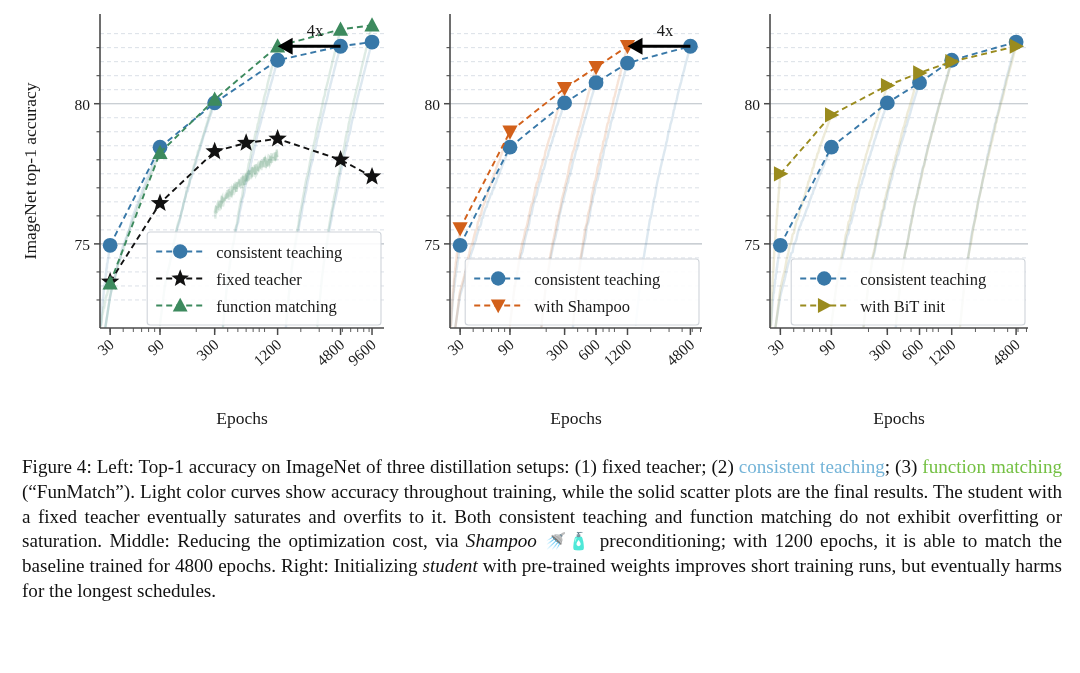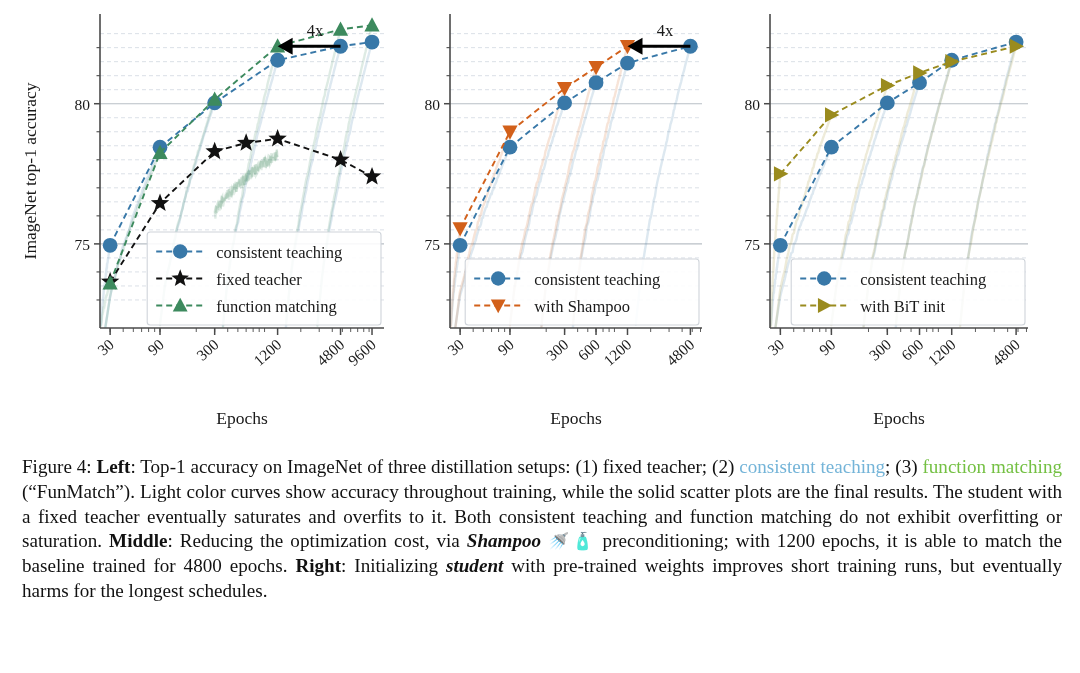--- a/index.html
+++ b/index.html
@@ -7,22 +7,22 @@
   #figure-root{width:1080px;height:673px;position:relative;}
   #panels{position:absolute;left:0;top:0;width:1080px;height:440px;}
   svg.panel{display:block;}
   .panel-wrap{position:absolute;top:0;}
   #panel-left{left:14px;}
   #panel-middle{left:392px;}
   #panel-right{left:712px;}
   #caption{position:absolute;left:22px;top:455px;width:1040px;
            font-family:"Liberation Serif",serif;font-size:19.1px;line-height:1.30;
            text-align:justify;color:#111;}
-  #caption b{font-weight:bold;}
-  #caption i{font-style:italic;font-weight:bold;}
+  #caption b{font-weight:normal;}
+  #caption i{font-style:italic;}
   .c-consistent{color:#74b4d8;}
   .c-funmatch{color:#74c043;}
   .emoji{font-family:"DejaVu Sans",sans-serif;font-size:17px;}
   text{font-family:"Liberation Serif",serif;fill:#1a1a1a;}
   .ticklabel{font-size:15.5px;}
   .axislabel{font-size:17.5px;}
   .legendtext{font-size:16.5px;}
   .annot{font-size:16.5px;}
 </style>
 </head>

